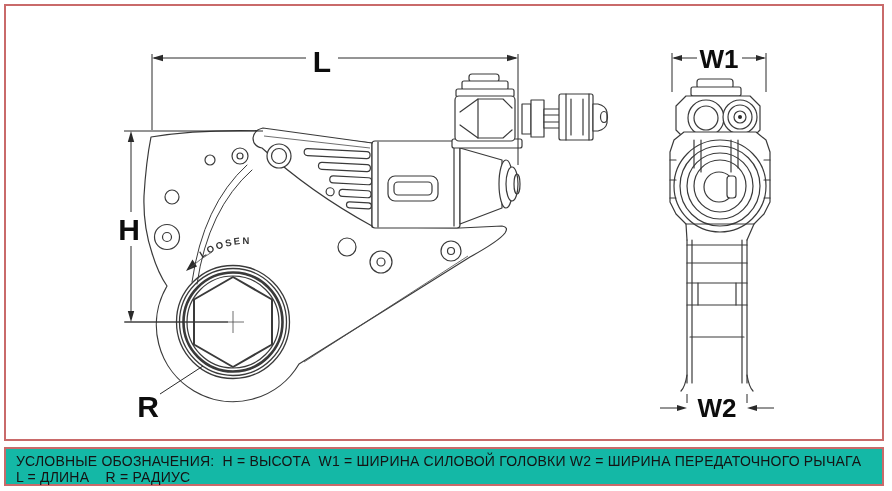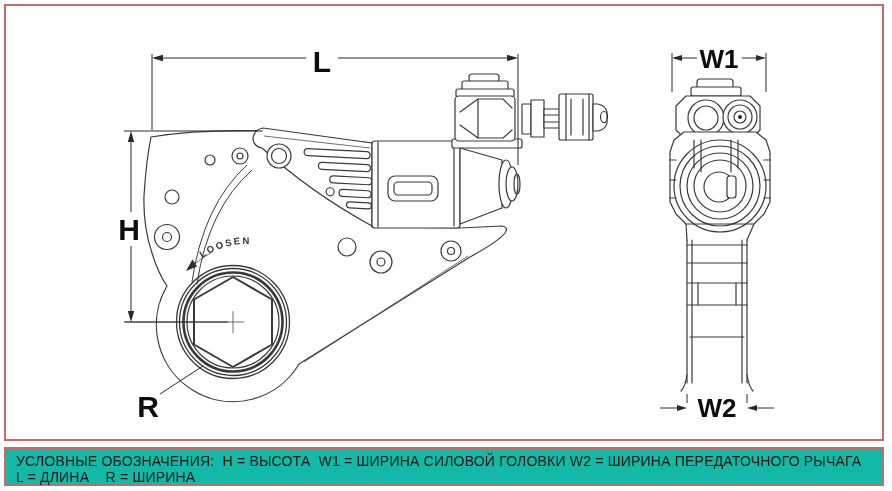--- a/index.html
+++ b/index.html
@@ -260,14 +260,14 @@
       <line class="dim" x1="756" y1="408" x2="774" y2="408"></line>
       <polygon class="arr" points="687,408 677,405 677,411"></polygon>
       <polygon class="arr" points="747,408 757,405 757,411"></polygon>
       <text class="dimlabel" x="717" y="417" font-size="26">W2</text>
     </g>
   </g>
 </svg>
 
 <div class="legend-box">
   <p class="legend-line">УСЛОВНЫЕ ОБОЗНАЧЕНИЯ:  H = ВЫСОТА  W1 = ШИРИНА СИЛОВОЙ ГОЛОВКИ W2 = ШИРИНА ПЕРЕДАТОЧНОГО РЫЧАГА</p>
-  <p class="legend-line">L = ДЛИНА    R = ШИРИНА</p>
+  <p class="legend-line">L = ДЛИНА    R = РАДИУС</p>
 </div>
 
 </body></html>

